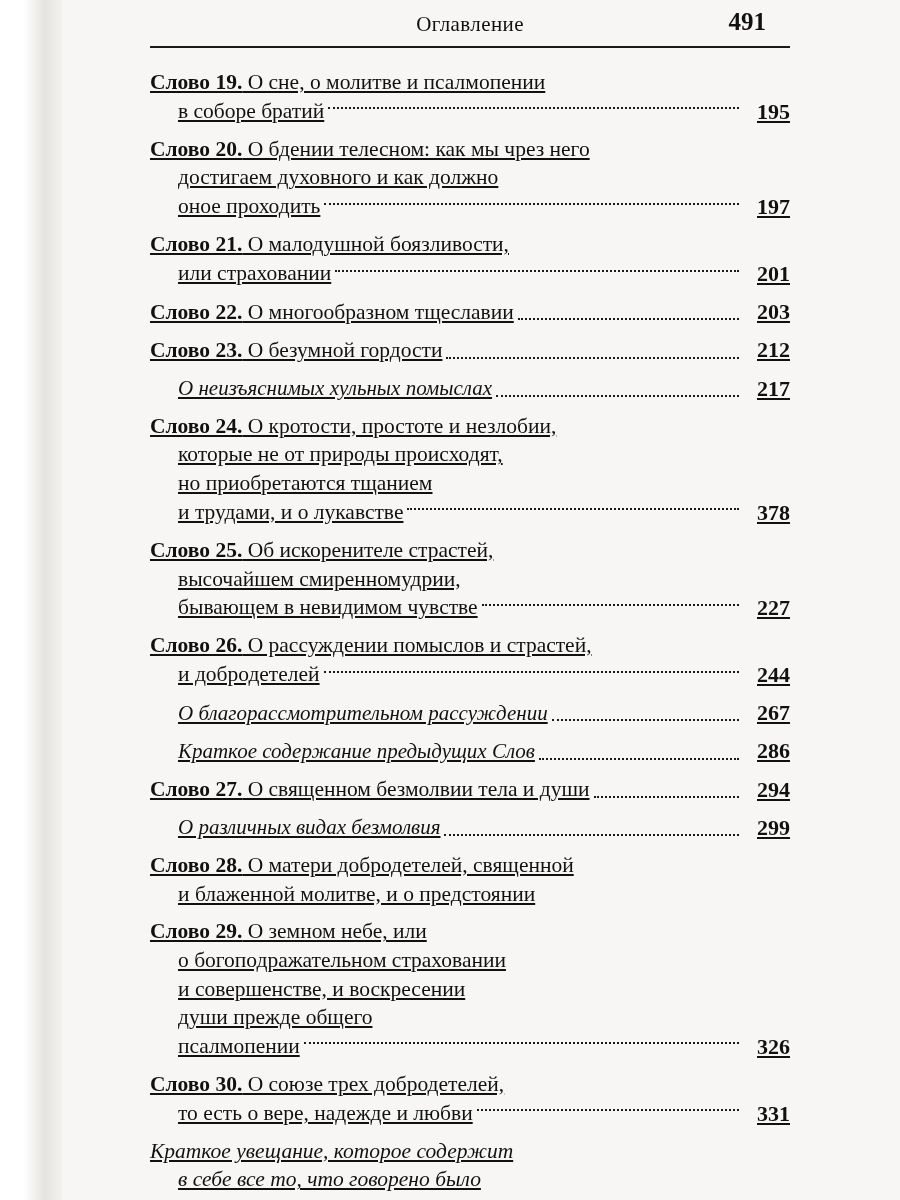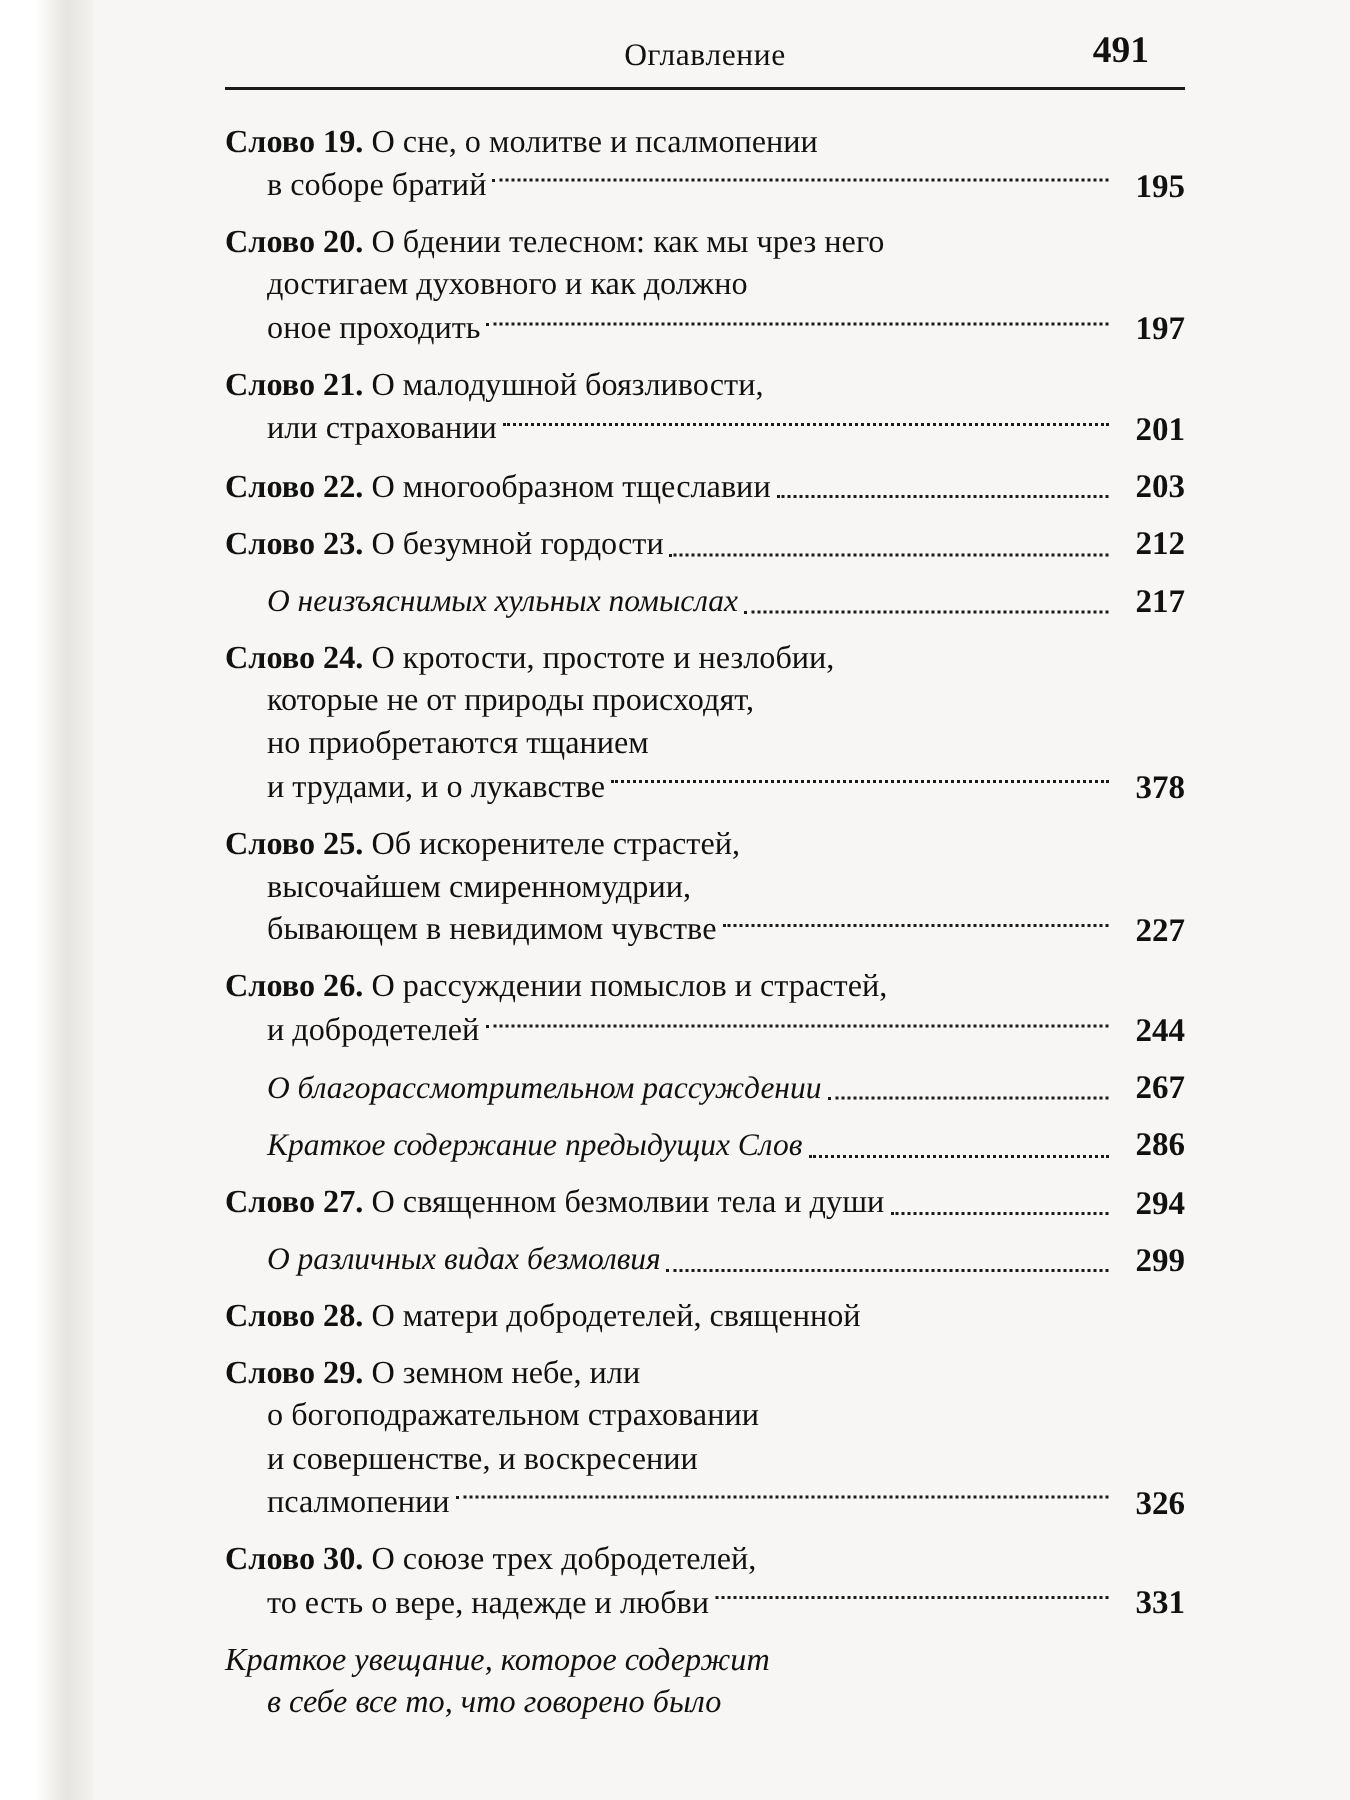--- a/index.html
+++ b/index.html
@@ -33,23 +33,24 @@
     position: absolute;
     left: 62px;
     top: 0;
     right: 0;
     bottom: 0;
     background: #f7f6f4;
   }
   .content {
     position: absolute;
     left: 150px;
-    top: 12px;
+    top: 0;
     width: 640px;
     height: 1157px;
+    text-decoration: underline;
   }
   .header {
     position: relative;
     height: 52px;
   }
   .header-title {
     position: absolute;
     left: 0;
     right: 0;
     top: 12px;
@@ -283,34 +284,44 @@
             <span class="dots"></span>
             <span class="pg">299</span>
           </div>
         </div>
         <div class="entry">
           <div class="line no-dots">
             <span class="txt"><span class="word-label">Слово 28.</span> О матери добродетелей, священной</span>
             <span class="dots"></span>
             <span class="pg"></span>
           </div>
+          <div class="line indent1 no-dots">
+            <span class="txt">и блаженной молитве, и о предстоянии</span>
+            <span class="dots"></span>
+            <span class="pg"></span>
+          </div>
         </div>
         <div class="entry">
           <div class="line no-dots">
             <span class="txt"><span class="word-label">Слово 29.</span> О земном небе, или</span>
             <span class="dots"></span>
             <span class="pg"></span>
           </div>
           <div class="line indent1 no-dots">
             <span class="txt">о богоподражательном страховании</span>
             <span class="dots"></span>
             <span class="pg"></span>
           </div>
           <div class="line indent1 no-dots">
             <span class="txt">и совершенстве, и воскресении</span>
+            <span class="dots"></span>
+            <span class="pg"></span>
+          </div>
+          <div class="line indent1 no-dots">
+            <span class="txt">души прежде общего</span>
             <span class="dots"></span>
             <span class="pg"></span>
           </div>
           <div class="line indent1">
             <span class="txt">псалмопении</span>
             <span class="dots"></span>
             <span class="pg">326</span>
           </div>
         </div>
         <div class="entry">

